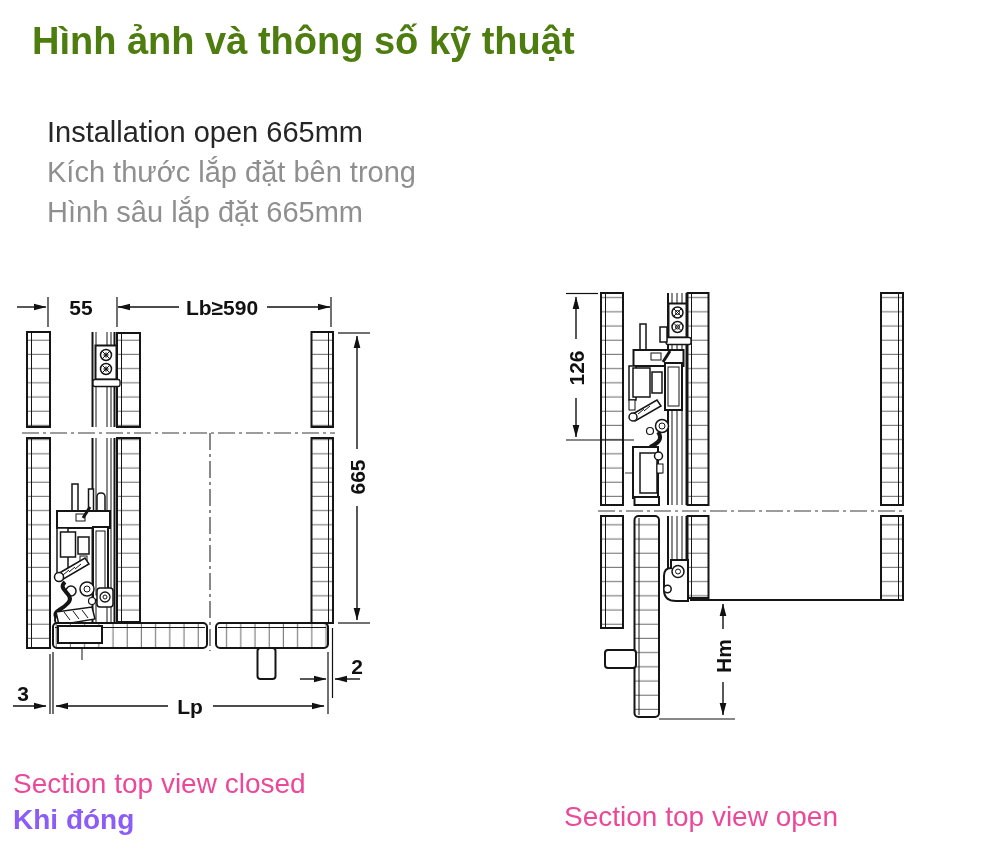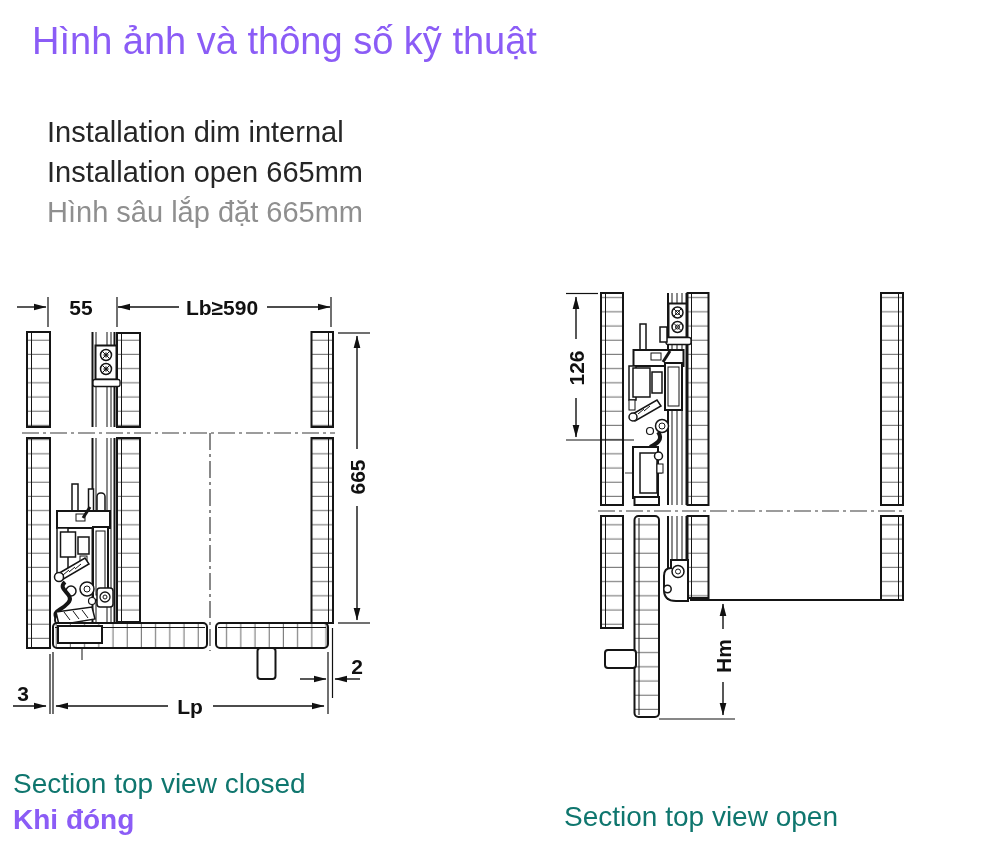--- a/index.html
+++ b/index.html
@@ -2,48 +2,48 @@
 <html><head>
 <meta charset="utf-8">
 <style>
   html,body{margin:0;padding:0;}
   body{
     width:984px;height:852px;position:relative;background:#ffffff;overflow:hidden;
     font-family:"Liberation Sans", sans-serif;
   }
   .page-title{
     position:absolute;left:32px;top:20px;
-    font-size:38px;font-weight:400;color:#8b5cf6;letter-spacing:0;
+    font-size:38px;font-weight:700;color:#4d7c0f;letter-spacing:0;
     white-space:nowrap;
   }
   .desc{
     position:absolute;left:47px;top:112px;
     font-size:29px;line-height:40px;white-space:nowrap;
   }
   .desc .en{color:#262626;}
   .desc .vi{color:#8f8f8f;}
   .caption{position:absolute;font-size:28px;line-height:36px;white-space:nowrap;}
-  .caption .en{color:#0f766e;}
+  .caption .en{color:#ec4899;}
   .caption .vi{color:#8b5cf6;font-weight:bold;}
   .cap-closed{left:13px;top:766px;}
   .cap-open{left:564px;top:766px;margin-top:33px;}
   svg{position:absolute;left:0;top:0;}
   svg text.dim{
     font-family:"Liberation Sans", sans-serif;
     font-size:21px;font-weight:bold;fill:#111;
   }
 </style>
 </head>
 <body>
 
 <div class="page-title">Hình ảnh và thông số kỹ thuật</div>
 
 <div class="desc">
-  <div class="en">Installation dim internal</div>
   <div class="en">Installation open 665mm</div>
+  <div class="vi">Kích thước lắp đặt bên trong</div>
   <div class="vi">Hình sâu lắp đặt 665mm</div>
 </div>
 
 <svg width="984" height="852" viewBox="0 0 984 852">
   <defs>
     <marker id="arr" viewBox="0 0 12 8" refX="11.5" refY="4" markerWidth="13" markerHeight="9" orient="auto-start-reverse" markerUnits="userSpaceOnUse">
       <path d="M0,0.8 L12,4 L0,7.2 Z" fill="#111" stroke="none"></path>
     </marker>
     <pattern id="rh" width="14.2" height="14.2" patternUnits="userSpaceOnUse">
       <rect width="14.2" height="14.2" fill="#fff"></rect>

